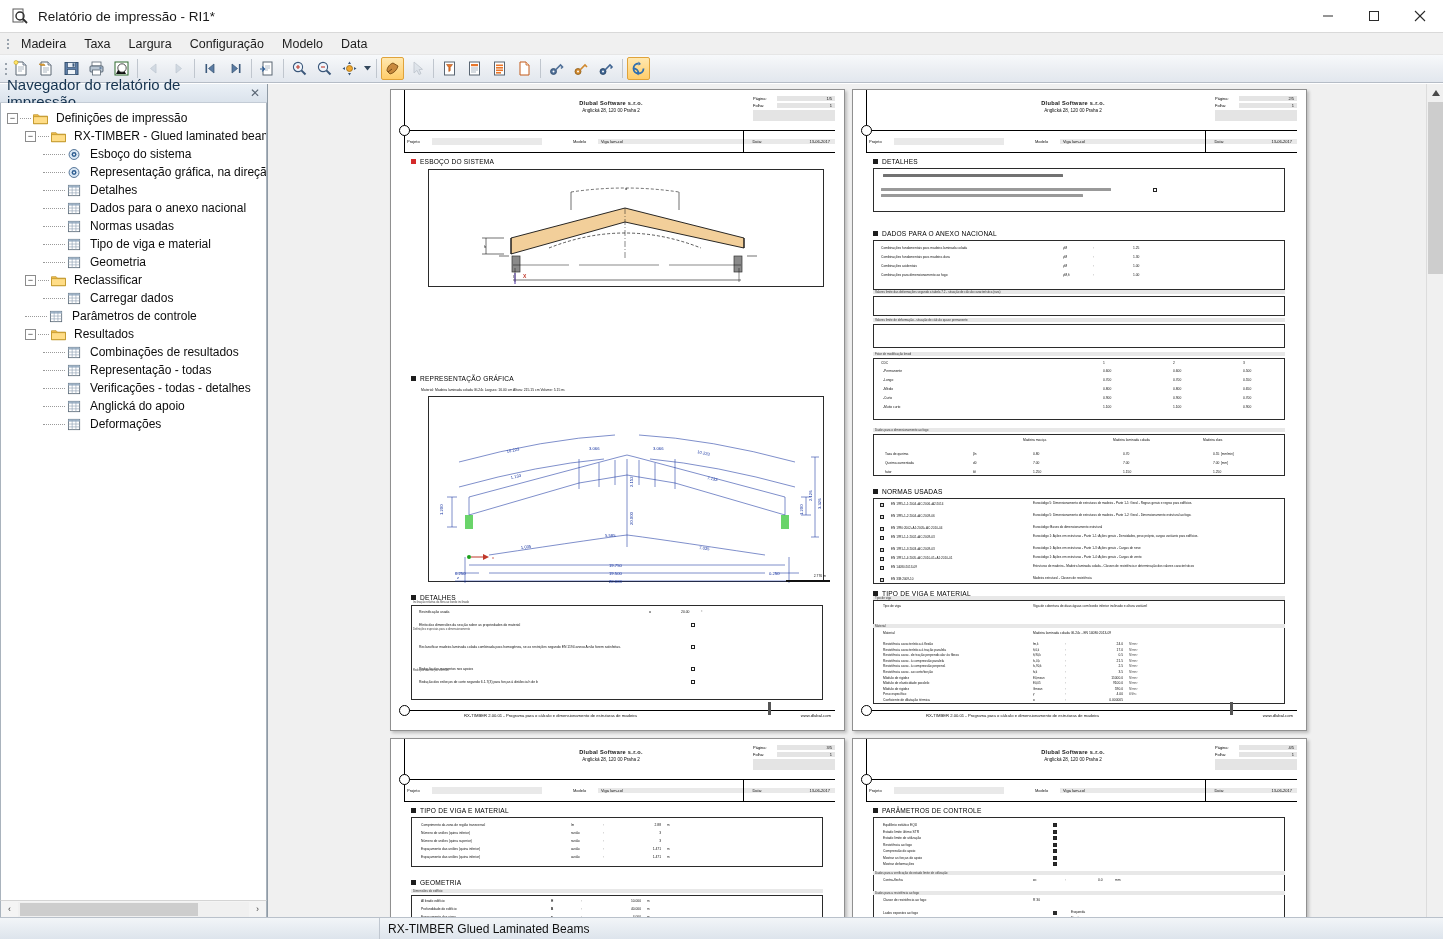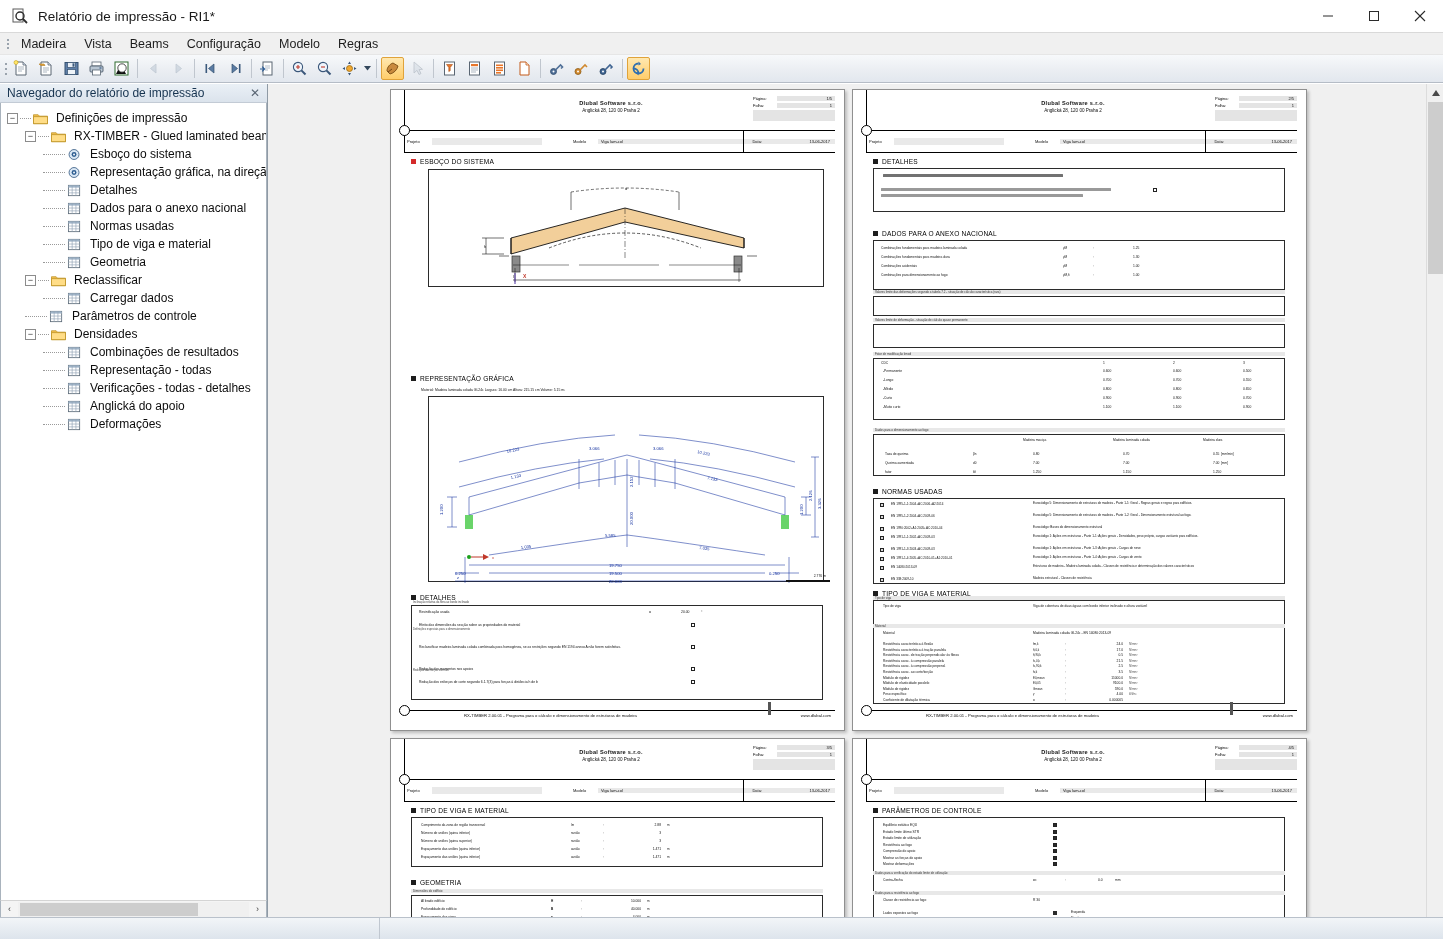--- a/index.html
+++ b/index.html
@@ -77,21 +77,21 @@
     width: 268px; background: #ffffff;
     display: flex; flex-direction: column;
     border-right: 1px solid #8f9aa5;
   }
   .nav-header {
     height: 19px; background: linear-gradient(to bottom,#eaf0f6,#dbe3ec);
     border-bottom: 1px solid #c3cbd5;
     display: flex; align-items: center; justify-content: space-between;
     padding: 0 6px 0 7px;
   }
-  .nav-header .t { font-size: 12px; color: #16334f; }
+  .nav-header .t { font-size: 15px; color: #16334f; }
   .nav-close { font-size: 12px; color: #5a6674; width:12px;text-align:center; }
   .nav-tree { flex: 1; overflow: hidden; padding-top: 6px; background:#fff;
               border-left:1px solid #a9b3bd; border-right:1px solid #a9b3bd;}
   .tree-row {
     display: flex; align-items: center; height: 18px;
     font-size: 12px; color: #0d0d0d; white-space: nowrap;
   }
   .expander {
     width: 11px; height: 11px; border: 1px solid #8c8c8c; background: #fff;
     display: inline-flex; align-items: center; justify-content: center;
@@ -224,25 +224,25 @@
   </div>
 </div>
 
 <div class="menubar">
   <span class="menu-grip">
       <i></i>
       <i></i>
       <i></i>
     </span>
   <div class="menu-item">Madeira</div>
-  <div class="menu-item">Vista</div>
-  <div class="menu-item">Beams</div>
+  <div class="menu-item">Taxa</div>
+  <div class="menu-item">Largura</div>
   <div class="menu-item">Configuração</div>
   <div class="menu-item">Modelo</div>
-  <div class="menu-item">Regras</div>
+  <div class="menu-item">Data</div>
 </div>
 
 <div class="toolbar">
   <span class="tb-grip">
       <i></i>
       <i></i>
       <i></i>
     </span>
 
   <div class="tb-btn">
@@ -588,21 +588,21 @@
         <div class="tree-row">
           <span style="padding-left: 24px; display: inline-flex; align-items: center;"></span>
           <span class="expander">−</span>
           <span class="dots"></span>
           <span style="display: inline-flex; margin-right: 4px;">
             <svg class="ic" viewBox="0 0 16 13">
               <path d="M0.5 2.5h5l1.5 1.5h8.5v8H0.5z" fill="#f5c250" stroke="#b98f20" stroke-width=".8"></path>
               <path d="M0.5 4.5h15v7.5H0.5z" fill="#ffdd87" stroke="#b98f20" stroke-width=".8"></path>
             </svg>
           </span>
-          <span>Densidades</span>
+          <span>Resultados</span>
         </div>
         <div class="tree-row">
           <span style="padding-left: 42px; display: inline-flex; align-items: center;"></span>
           <span class="dots" style="width: 22px;"></span>
           <span style="display: inline-flex; margin-right: 4px;">
             <svg class="ic" viewBox="0 0 16 13">
               <rect x="1.5" y="1" width="12" height="11" fill="#fff" stroke="#5c6a78" stroke-width=".9"></rect>
               <rect x="1.5" y="1" width="12" height="2.4" fill="#9fb4c8"></rect>
               <path d="M5.5 1v11M9.5 1v11M1.5 6h12M1.5 9h12" stroke="#93a4b5" stroke-width=".7"></path>
             </svg>
@@ -1189,13 +1189,14 @@
             <path d="M4 0 L8 6 L0 6z" fill="#4a4a4a"></path>
           </svg>
       </div>
       <div class="vs-thumb"></div>
     </div>
   </div>
 </div>
 
 <div class="statusbar">
   <div class="sb-cell-a"></div>
+  <div class="sb-cell-b">RX-TIMBER Glued Laminated Beams</div>
 </div>
 
 </body></html>

